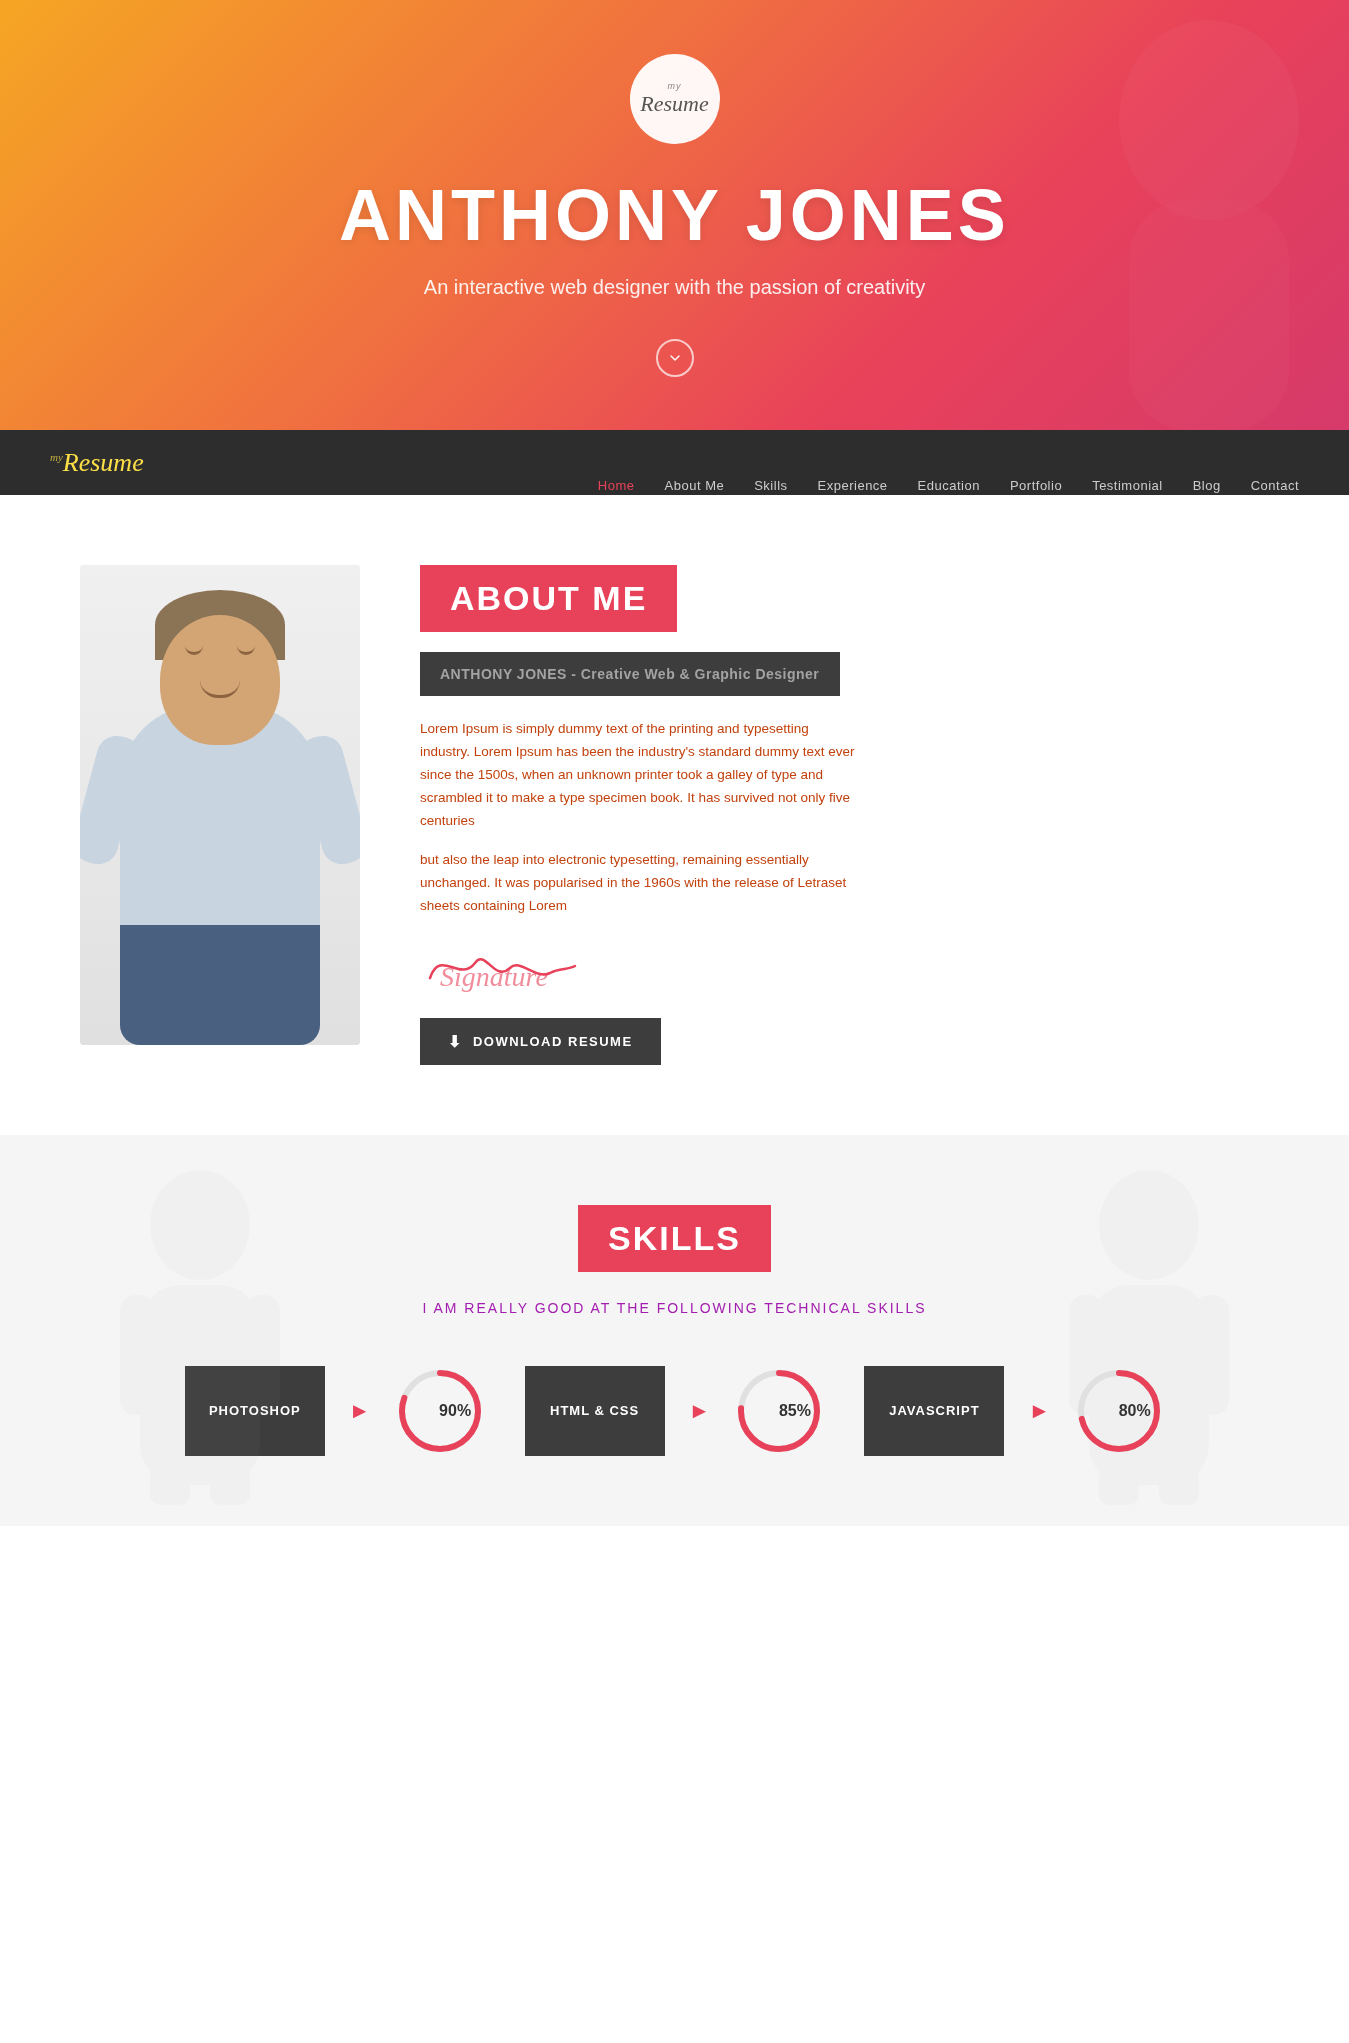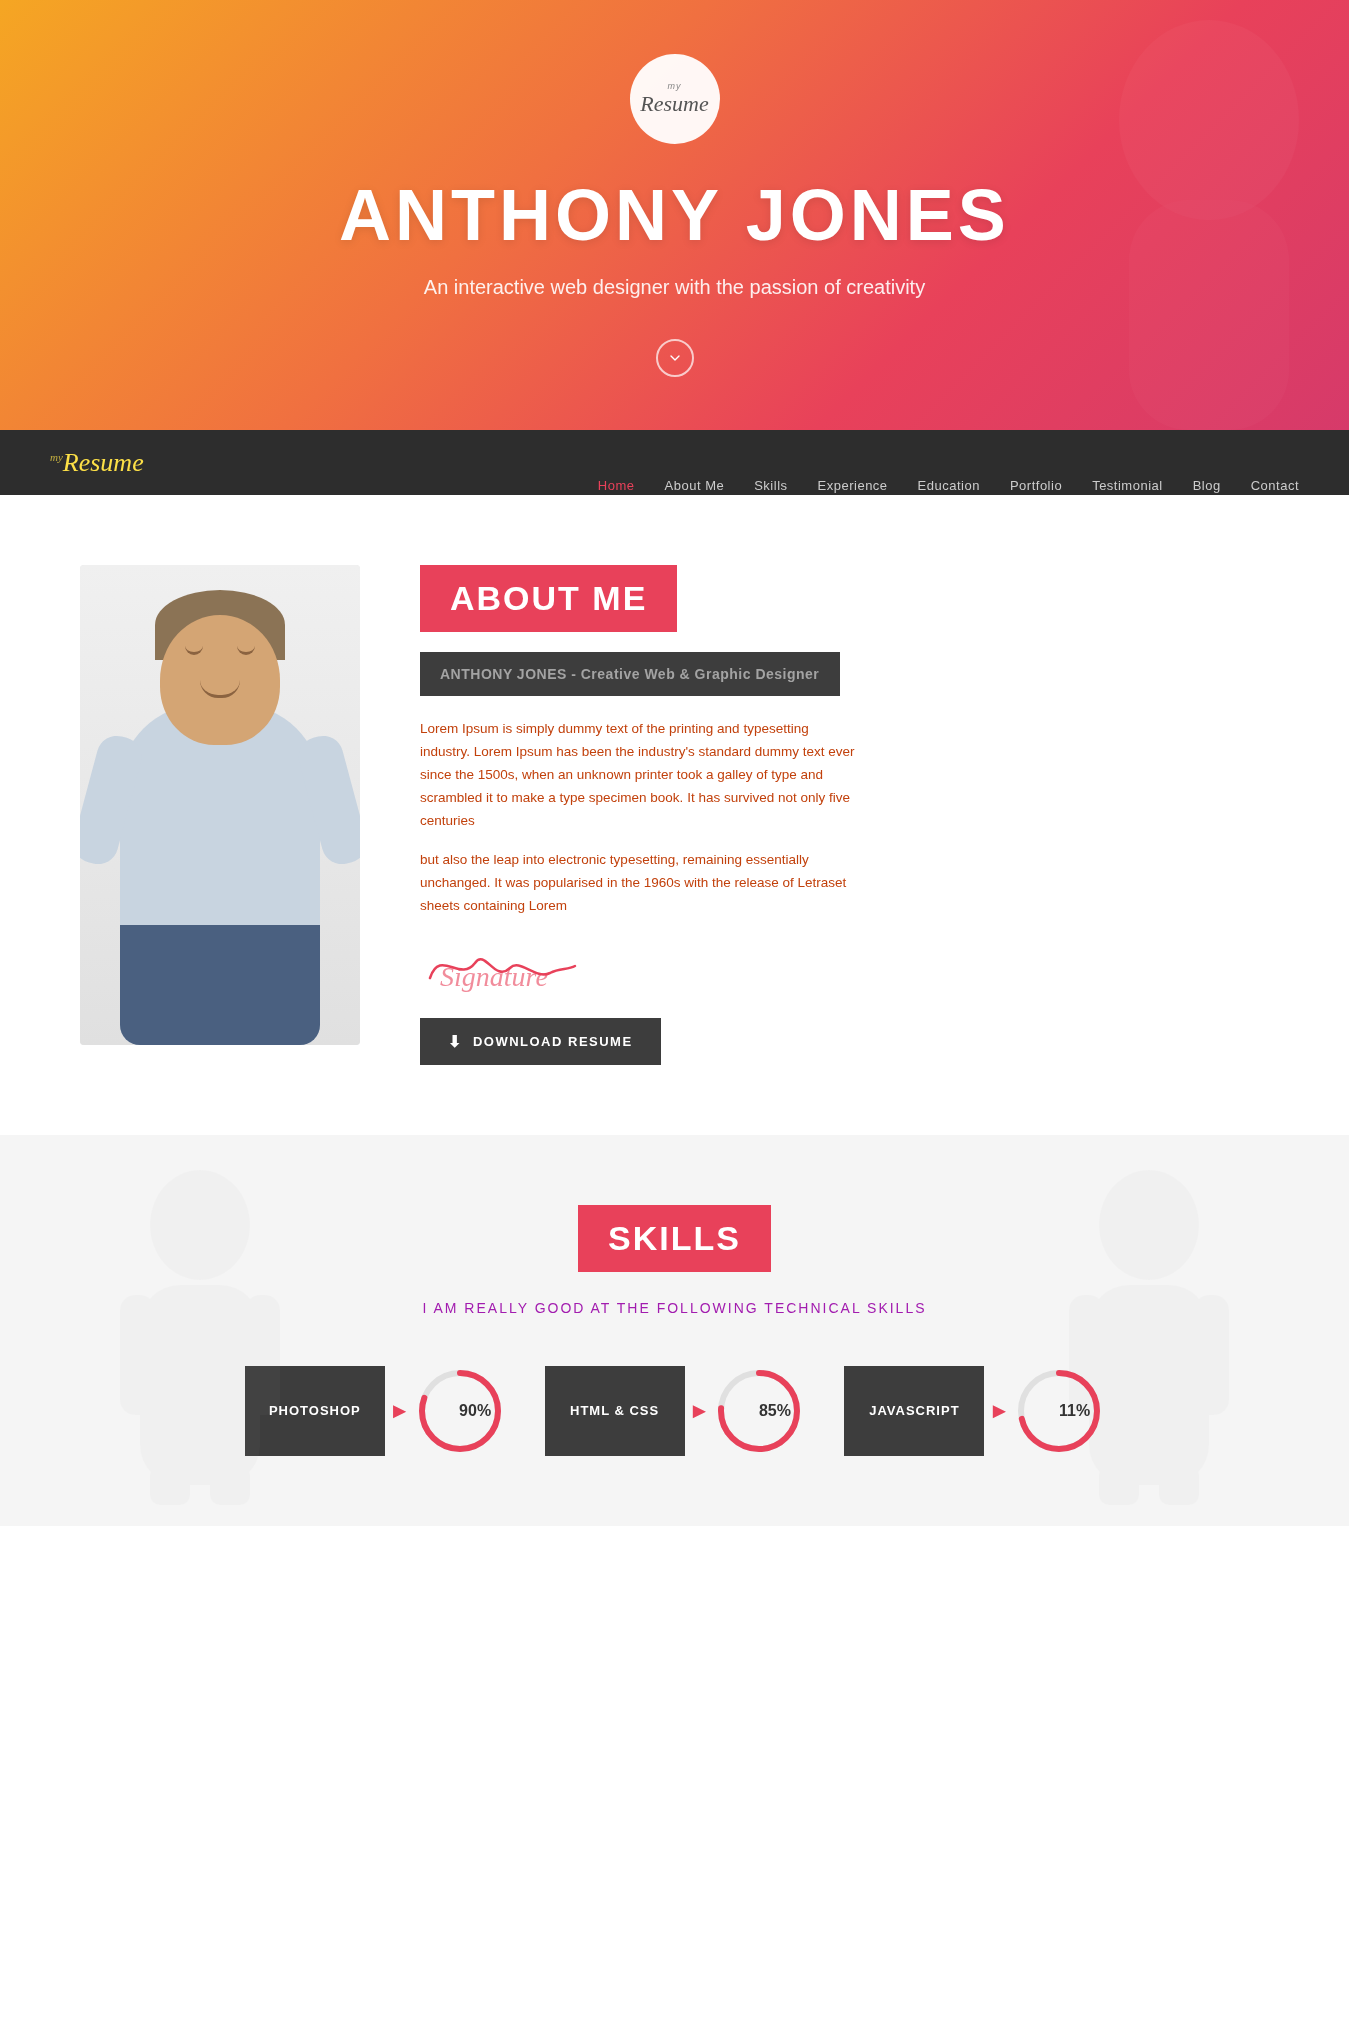--- a/index.html
+++ b/index.html
@@ -259,21 +259,21 @@
     }
     .skills-grid {
       display: flex;
       justify-content: center;
       gap: 40px;
       flex-wrap: wrap;
     }
     .skill-item {
       display: flex;
       align-items: center;
-      gap: 4px;
+      gap: 24px;
     }
     .skill-box {
       background: #3d3d3d;
       color: #fff;
       width: 140px;
       height: 90px;
       display: flex;
       align-items: center;
       justify-content: center;
       font-size: 13px;
@@ -455,17 +455,17 @@
     </div>
 
     <div class="skill-item">
       <div class="skill-box">JAVASCRIPT</div>
       <div class="skill-arrow">►</div>
       <div class="skill-circle">
         <svg width="90" height="90" viewBox="0 0 90 90">
           <circle class="skill-circle-bg" cx="45" cy="45" r="38"></circle>
           <circle class="skill-circle-progress" cx="45" cy="45" r="38" stroke-dasharray="213.6" stroke-dashoffset="42.7"></circle>
         </svg>
-        <div class="skill-percent">11%</div>
+        <div class="skill-percent">80%</div>
       </div>
     </div>
   </div>
 </section>
 
 </body></html>

